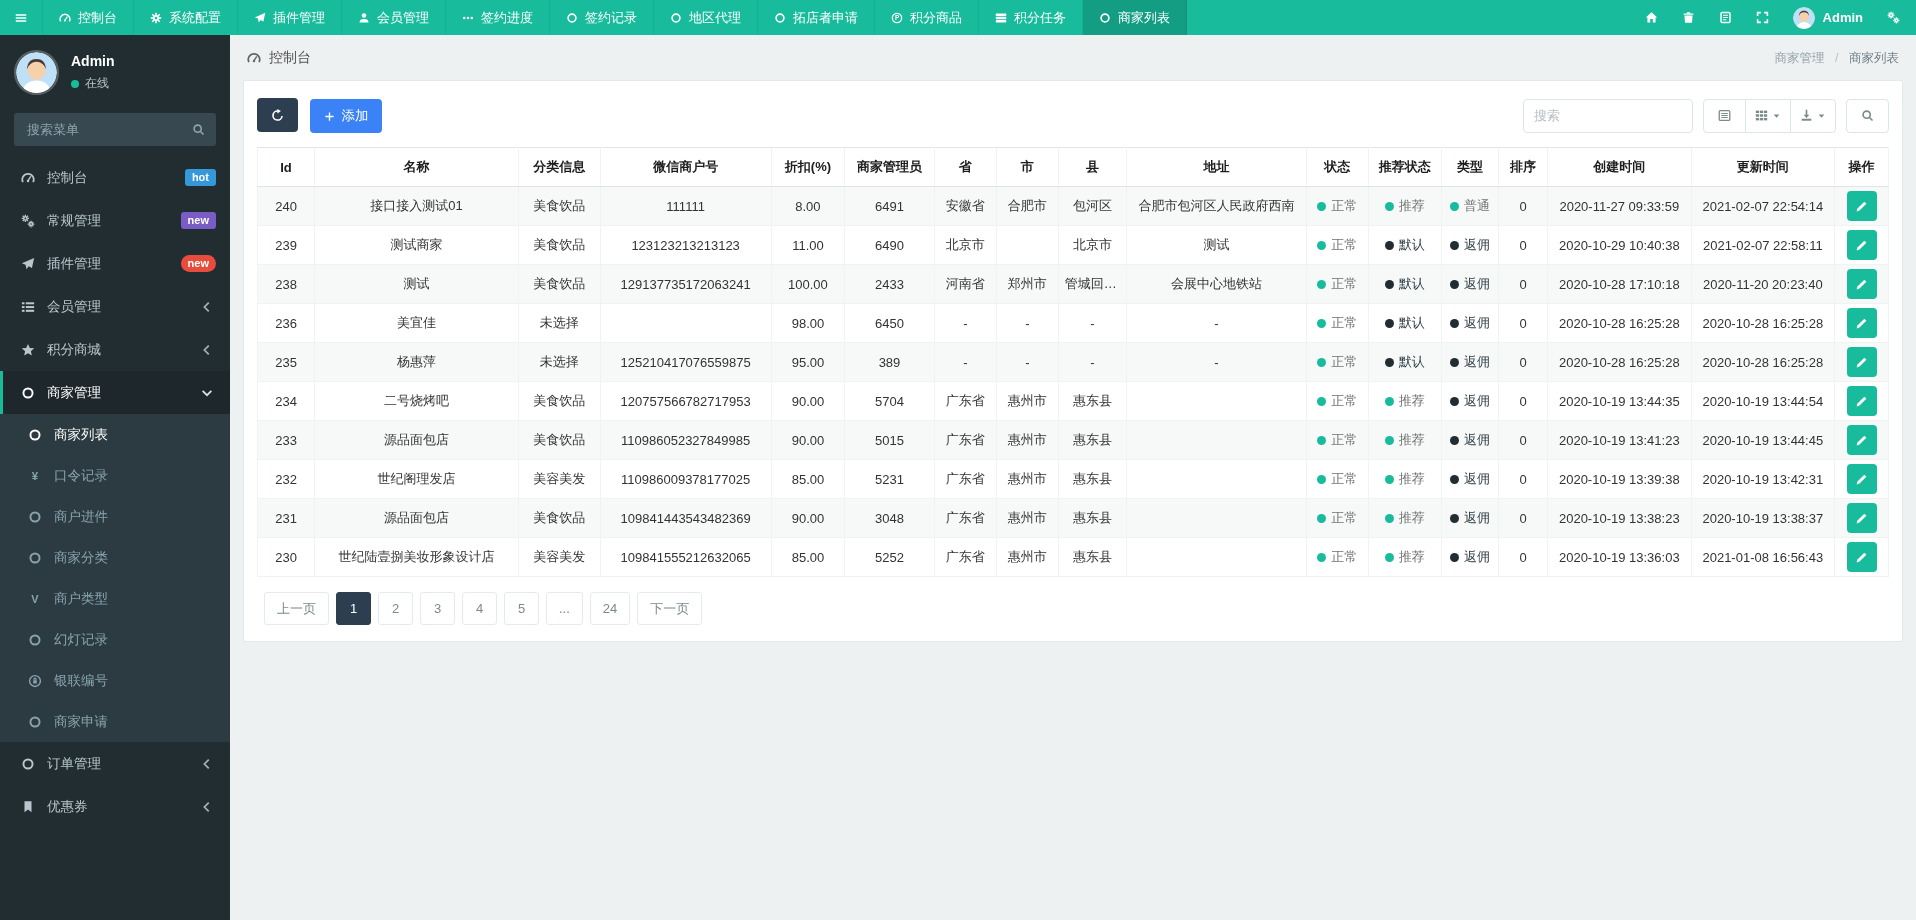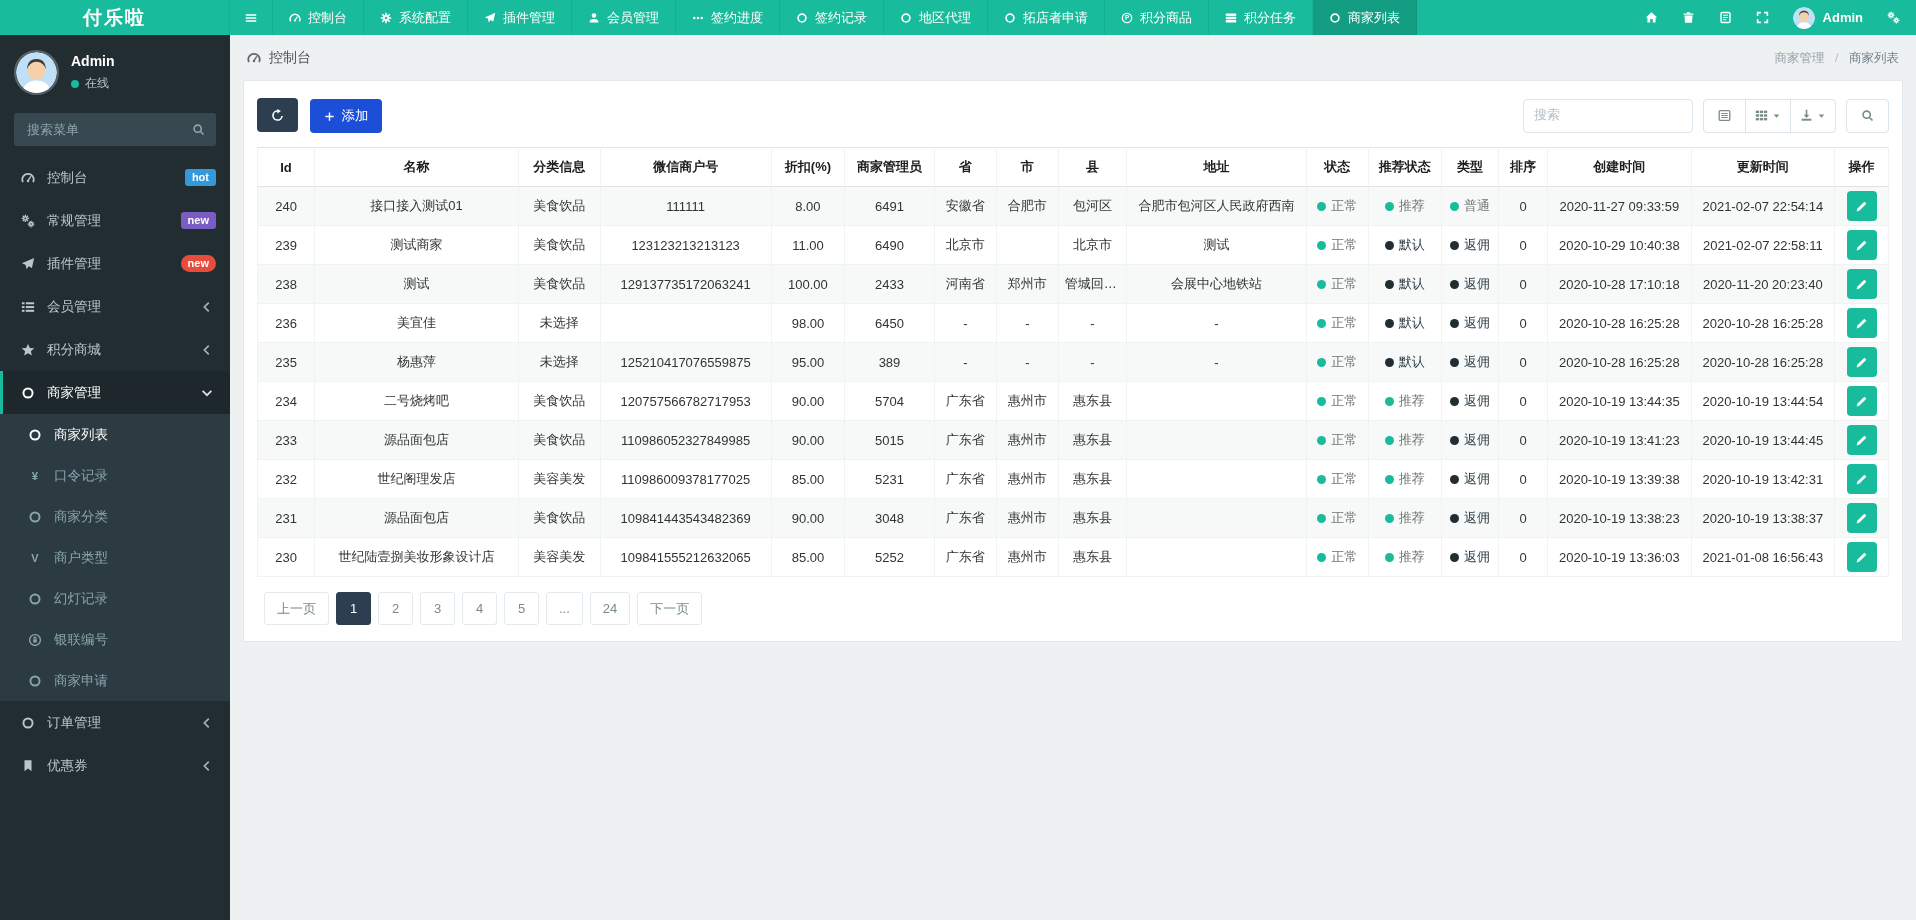--- a/index.html
+++ b/index.html
@@ -51,24 +51,24 @@
   .page-title{display:flex;gap:8px;align-items:center;font-size:14px;color:#555}
   .page-title .ic{font-size:14px;color:#666}
   .breadcrumb{font-size:12.5px;color:#97a4ab}
   .breadcrumb .sep{margin:0 7px;color:#b9c3c9}
   .breadcrumb .cur{color:#73808a}
 
   .card{margin:2px 13px 0;background:#fff;border:1px solid #e2e8eb;border-radius:2px;padding-bottom:4px}
   .toolbar{display:flex;justify-content:space-between;align-items:center;padding:17px 13px 14px}
   .btn{height:34px;border-radius:4px;border:0;display:inline-flex;align-items:center;justify-content:center;font-size:13px;cursor:pointer;font-family:inherit}
   .btn-refresh{width:41px;background:#2c3e50;color:#fff;font-size:13px}
-  .btn-add{background:#1d4ed8;color:#fff;padding:0 14px;gap:6px;margin-left:8px;font-size:13.5px}
+  .btn-add{background:#3b82f6;color:#fff;padding:0 14px;gap:6px;margin-left:8px;font-size:13.5px}
   .btn-add .ic{font-size:11px}
   .toolbar-right{display:flex;align-items:center}
-  .search-input{width:170px;height:34px;border:1px solid #dce4ec;border-radius:4px;padding:0 10px;font-size:13px;color:#555;outline:none;font-family:Liberation Mono, monospace}
+  .search-input{width:170px;height:34px;border:1px solid #dce4ec;border-radius:4px;padding:0 10px;font-size:13px;color:#555;outline:none;font-family:Liberation Serif, serif}
   .search-input::placeholder{color:#b4bcc2}
   .btn-group{display:flex;margin-left:10px}
   .btn-ghost{min-width:43px;background:#fff;border:1px solid #dce4ec;color:#7b8a8b;gap:4px;padding:0 9px}
   .btn-ghost .ic{font-size:13px}
   .btn-ghost .caret{font-size:9px}
   .btn-group .btn-ghost{border-radius:0;margin-left:-1px}
   .btn-group .btn-ghost:first-child{border-radius:4px 0 0 4px;margin-left:0}
   .btn-group .btn-ghost:last-child{border-radius:0 4px 4px 0}
   .btn-search{margin-left:10px;border-radius:4px}
 
@@ -88,21 +88,20 @@
   .page-size-btn{height:31px;border:1px solid #dce4ec;background:#f5f7f8;border-radius:4px;padding:0 9px;display:inline-flex;align-items:center;gap:7px;color:#555;margin:0 7px;font-size:13px;cursor:pointer}
   .page-size-btn .caret{font-size:9px;color:#7b8a8b}
   .pagination{display:flex;align-items:center}
   .page-btn{min-width:35px;height:33px;padding:0 12px;border:1px solid #e4eaee;background:#fff;color:#7b8a8b;font-size:13px;display:inline-flex;align-items:center;justify-content:center;cursor:pointer;margin-left:7px;border-radius:3px;font-family:inherit}
   .page-btn.active{background:#2c3e50;border-color:#2c3e50;color:#fff}
 </style>
 </head>
 <body>
 
 <div class="navbar">
-  <div class="logo">付乐啦</div>
   <div class="nav-items" id="nav-items">
       <div class="nav-item hamburger">
         <span class="ic">
           <svg viewBox="0 0 16 16">
             <path fill="currentColor" d="M1 3h14v2H1zM1 7h14v2H1zM1 11h14v2H1z"></path>
           </svg>
         </span>
       </div>
       <div class="nav-item">
         <span class="ic">
@@ -369,20 +368,28 @@
           </span>
           <span class="lbl">商家列表</span>
         </li>
         <li class="menu-item">
           <span class="ic">
             <svg viewBox="0 0 16 16">
               <text x="8" y="12.8" font-size="13" font-weight="bold" text-anchor="middle" fill="currentColor" font-family="inherit">¥</text>
             </svg>
           </span>
           <span class="lbl">口令记录</span>
+        </li>
+        <li class="menu-item">
+          <span class="ic">
+            <svg viewBox="0 0 16 16">
+              <circle cx="8" cy="8" r="5.2" fill="none" stroke="currentColor" stroke-width="2.2"></circle>
+            </svg>
+          </span>
+          <span class="lbl">商户进件</span>
         </li>
         <li class="menu-item">
           <span class="ic">
             <svg viewBox="0 0 16 16">
               <circle cx="8" cy="8" r="5.2" fill="none" stroke="currentColor" stroke-width="2.2"></circle>
             </svg>
           </span>
           <span class="lbl">商家分类</span>
         </li>
         <li class="menu-item">

